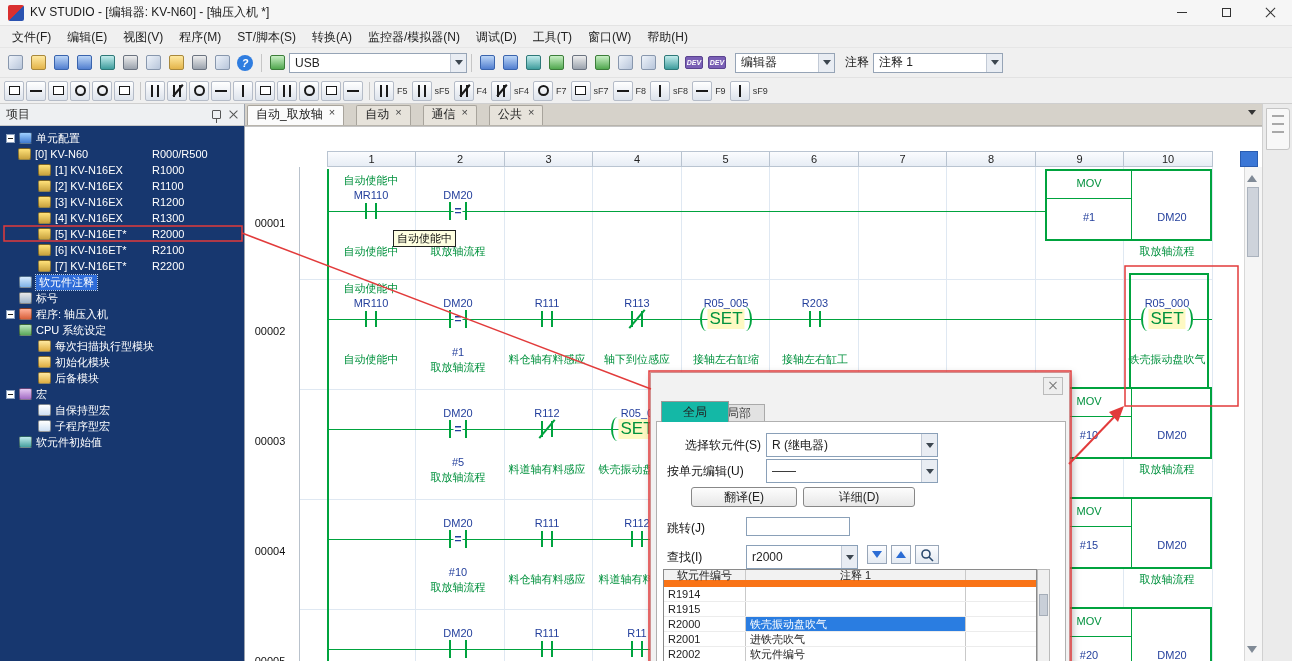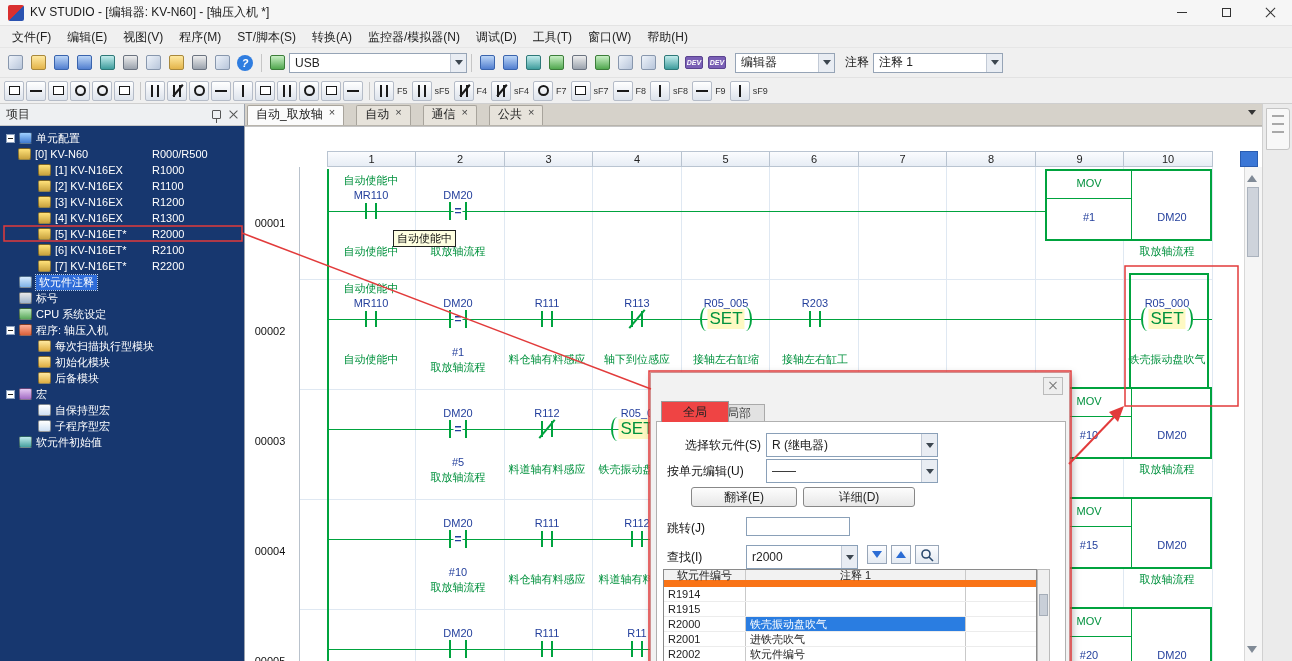--- a/index.html
+++ b/index.html
@@ -113,21 +113,21 @@
 .vsb .da{position:absolute;left:2px;bottom:3px;width:0;height:0;border:5px solid transparent;border-top:7px solid #808a96}
 
 #dlg{position:absolute;left:650px;top:372px;width:420px;height:320px;background:#f2f2f2;border:1px solid #d09090;box-shadow:2px 3px 8px rgba(0,0,0,.35);z-index:40}
 #dlgtitle{position:absolute;left:0;top:0;right:0;height:26px;background:linear-gradient(#fdfdfd,#e6ebf2);border-bottom:1px solid #c8c8c8;display:flex;align-items:center;padding:0 10px;font-size:12px;color:#333}
 .dclose{position:absolute;right:6px;top:4px;width:20px;height:18px;border:1px solid #bbb;background:#eee;display:flex;align-items:center;justify-content:center}
 .dclose i{position:relative;width:8px;height:8px;display:block}
 .dclose i::before,.dclose i::after{content:"";position:absolute;left:-1px;top:3px;width:10px;height:1px;background:#777}
 .dclose i::before{transform:rotate(45deg)}.dclose i::after{transform:rotate(-45deg)}
 .dpanel{position:absolute;left:5px;top:48px;width:410px;height:266px;background:#fff;border:1px solid #b0b0b0}
 .dtab{position:absolute;font-size:12px;display:flex;align-items:center;justify-content:center;cursor:default}
-.dtab.on{left:10px;top:28px;width:68px;height:21px;background:#ef4444;border:1px solid #999;border-bottom:none;z-index:2}
+.dtab.on{left:10px;top:28px;width:68px;height:21px;background:#14b8a6;border:1px solid #999;border-bottom:none;z-index:2}
 .dtab.off{left:62px;top:31px;width:52px;height:18px;background:#e2e2e2;border:1px solid #aaa;border-bottom:none;color:#444}
 .dlbl{position:absolute;font-size:12px;color:#111}
 .dcombo{position:absolute;height:24px;background:#fff;border:1px solid #8aa0b8;display:flex;align-items:center;font-size:12px;padding-left:5px}
 .dbtn{position:absolute;height:20px;border:1px solid #888;border-radius:3px;background:linear-gradient(#fdfdfd,#e7e7e7);font-size:12px;display:flex;align-items:center;justify-content:center;cursor:default}
 .dinput{position:absolute;height:19px;background:#fff;border:1px solid #8aa0b8}
 .sbtn{position:absolute;width:20px;height:19px;border:1px solid #98a6b8;background:linear-gradient(#fcfdff,#e4eaf2);display:flex;align-items:center;justify-content:center}
 .tri-d{width:0;height:0;border:5px solid transparent;border-top:7px solid #2b6cd4;margin-top:5px}
 .tri-u{width:0;height:0;border:5px solid transparent;border-bottom:7px solid #2b6cd4;margin-bottom:5px}
 .dtable{position:absolute;left:12px;top:196px;width:374px;height:124px;border:1px solid #8a8a8a;background:#fff;font-size:11px;overflow:hidden}
 .drow{display:flex;height:15px;border-bottom:1px solid #ececec;align-items:center}
@@ -418,28 +418,28 @@
         <span class="range">R2200</span>
       </div>
       <div class="trow" style="padding-left:19px">
         <span class="ti ti-cmt"></span>
         <span class="selitem">软元件注释</span>
       </div>
       <div class="trow" style="padding-left:19px">
         <span class="ti ti-tag"></span>
         <span>标号</span>
       </div>
-      <div class="trow" style="padding-left:19px">
-        <span class="ti ti-cpu"></span>
-        <span>CPU 系统设定</span>
-      </div>
       <div class="trow" style="padding-left:6px">
         <span class="exp"></span>
         <span class="ti ti-prog"></span>
         <span>程序: 轴压入机</span>
+      </div>
+      <div class="trow" style="padding-left:19px">
+        <span class="ti ti-cpu"></span>
+        <span>CPU 系统设定</span>
       </div>
       <div class="trow" style="padding-left:38px">
         <span class="ti ti-fold"></span>
         <span>每次扫描执行型模块</span>
       </div>
       <div class="trow" style="padding-left:38px">
         <span class="ti ti-fold"></span>
         <span>初始化模块</span>
       </div>
       <div class="trow" style="padding-left:38px">

